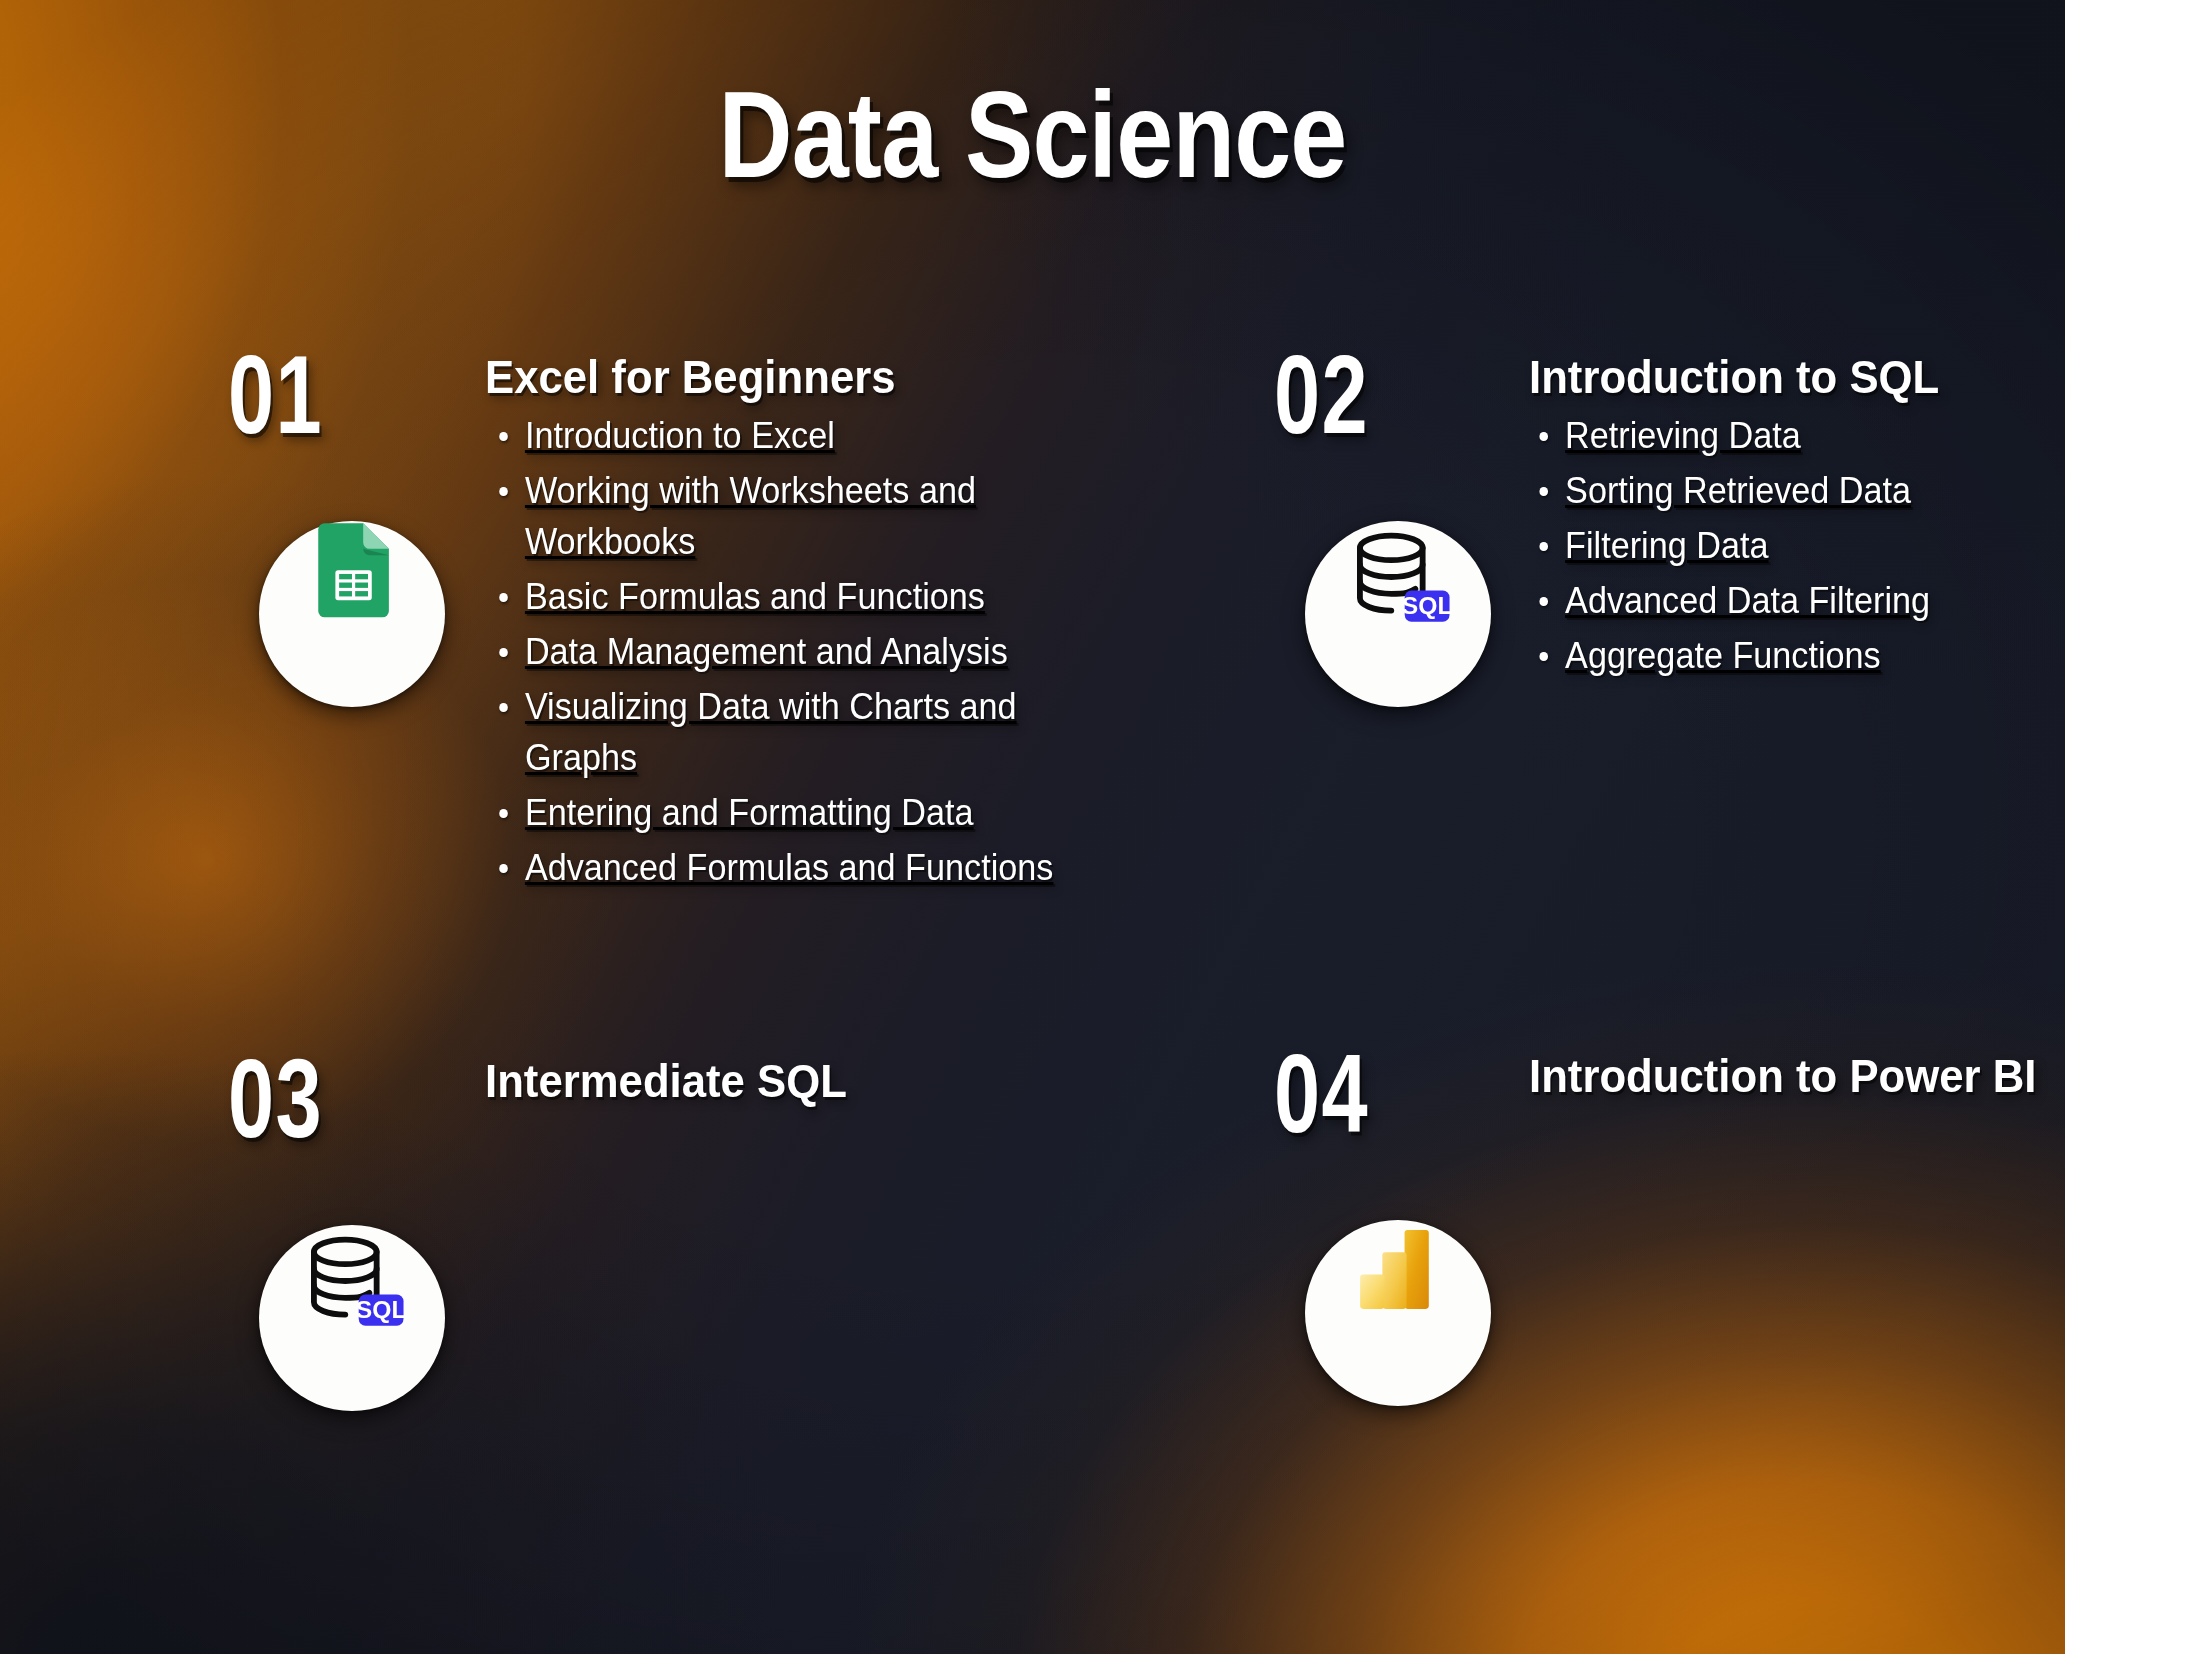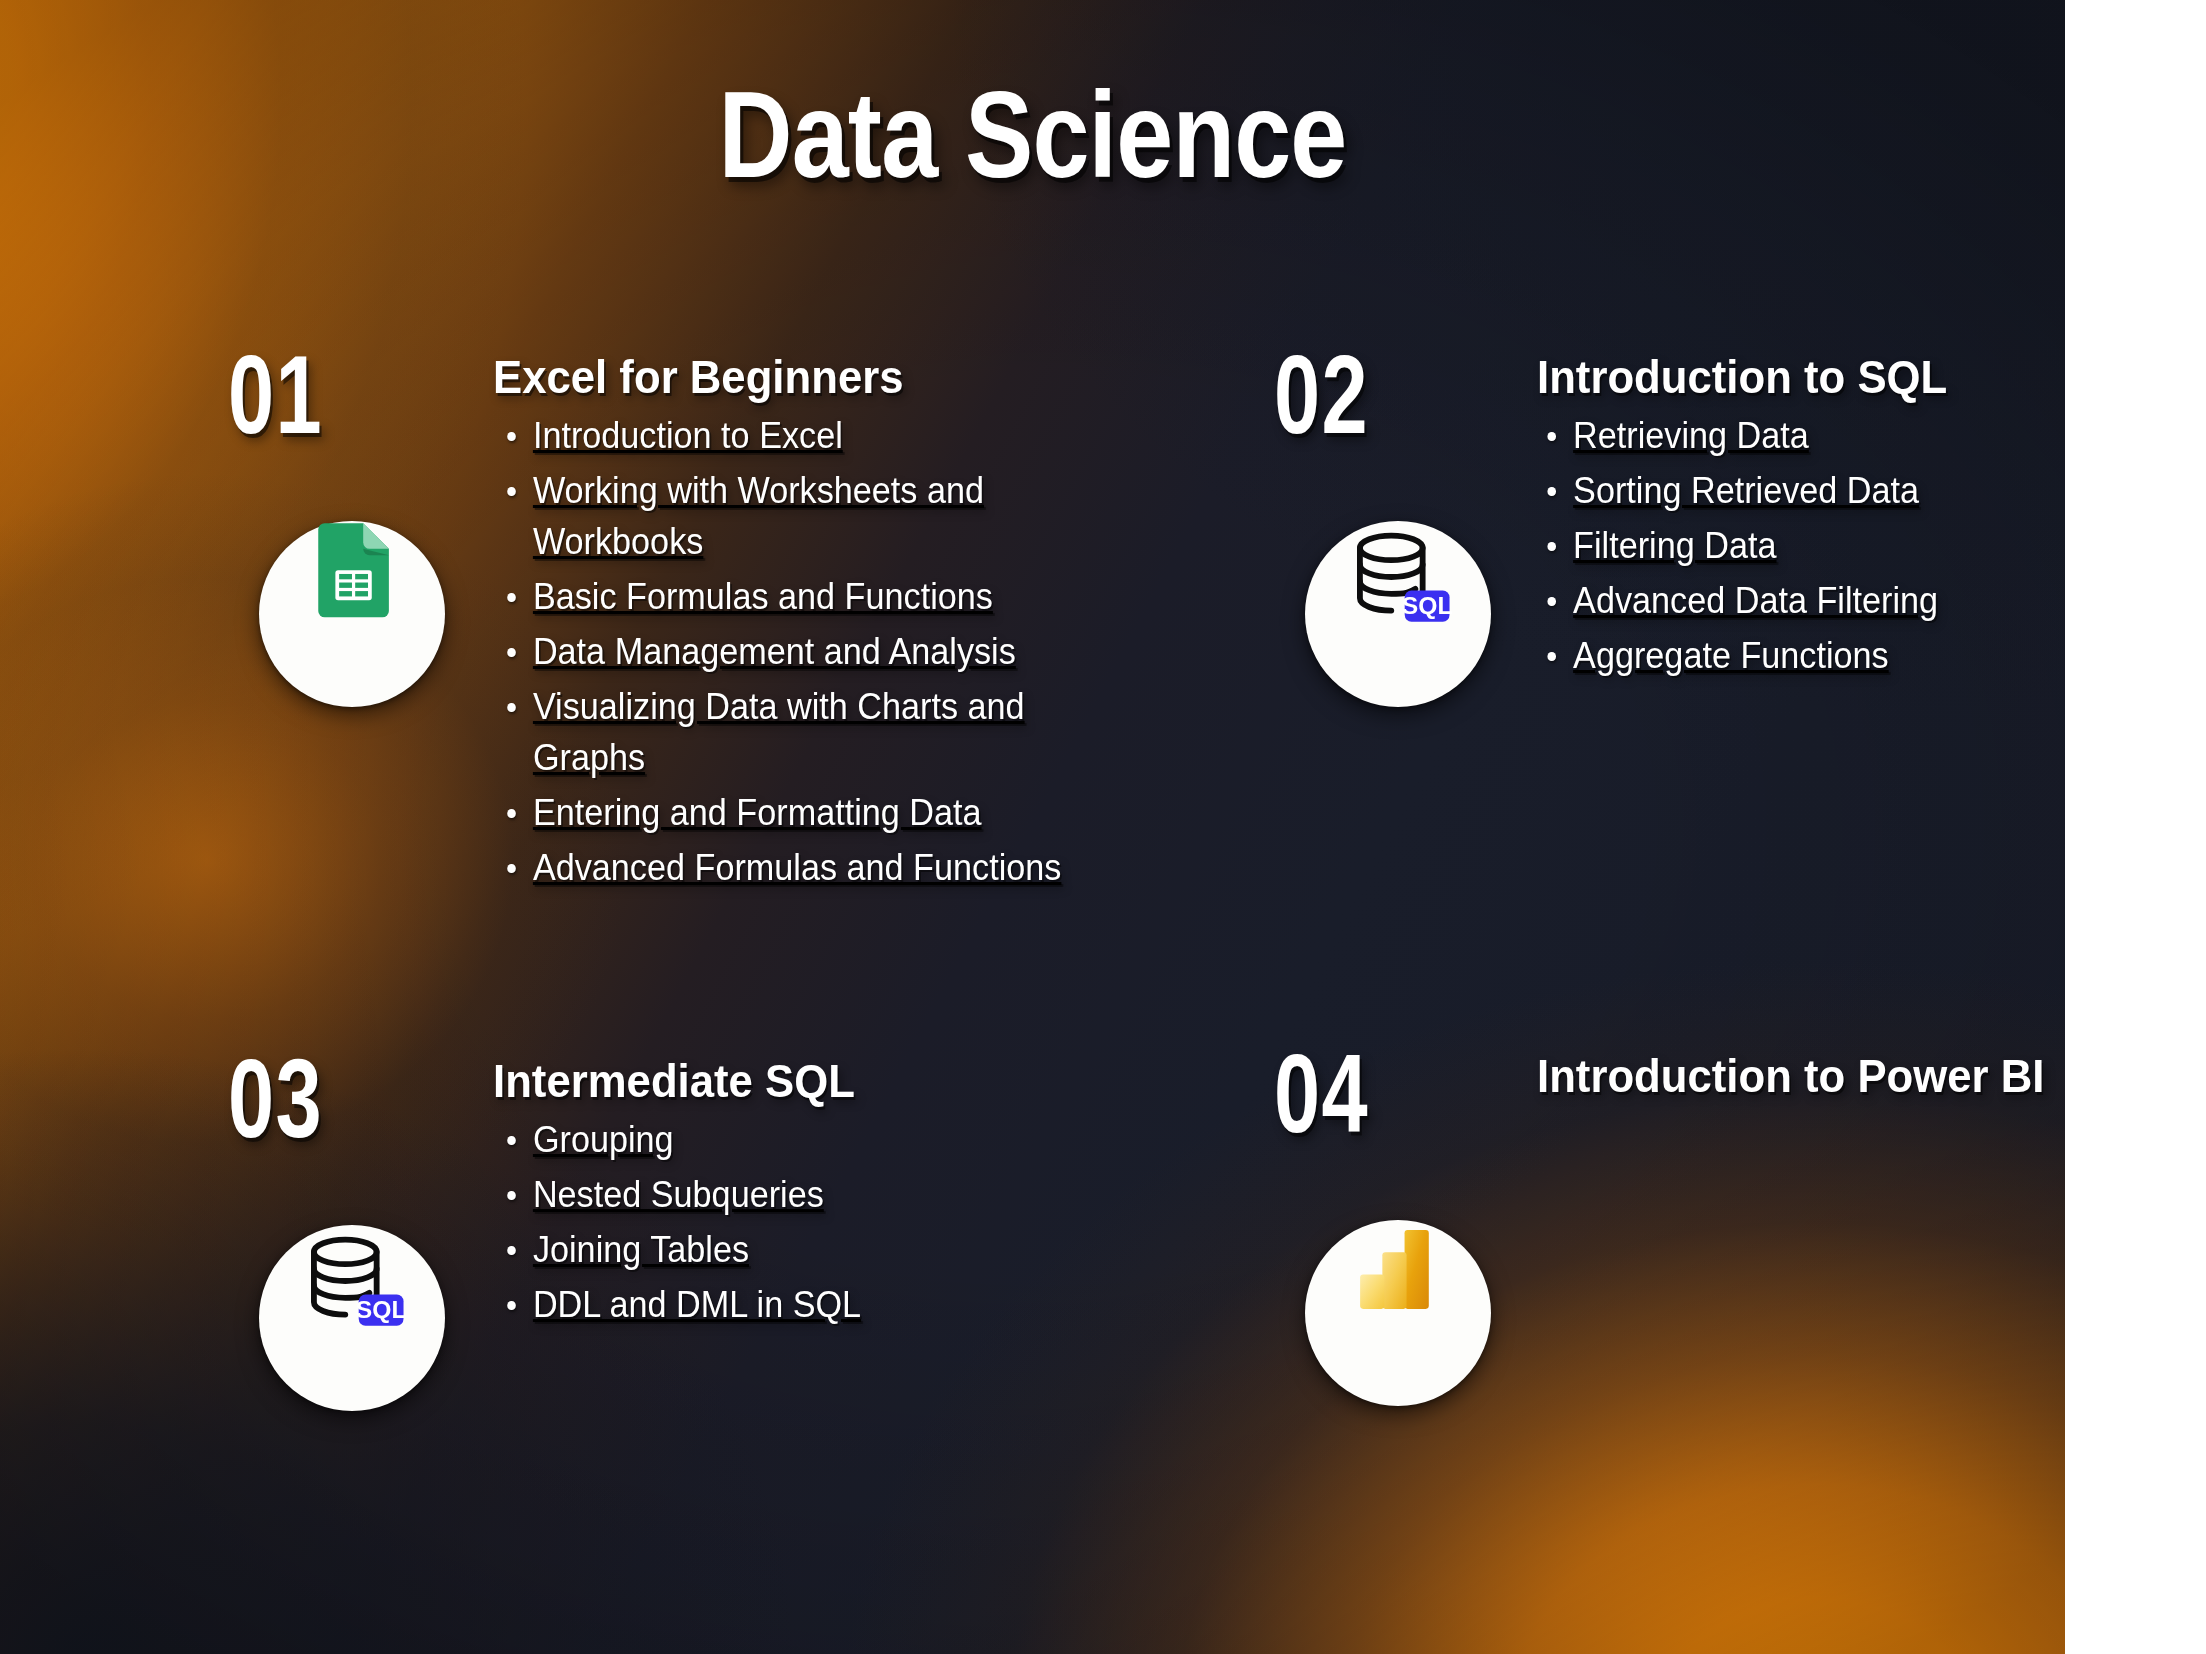--- a/index.html
+++ b/index.html
@@ -138,21 +138,21 @@
       0 7.6px 21px rgba(0,0,0,0.55),
       0 1.9px 5.7px rgba(0,0,0,0.4);
     display:flex;
     align-items:flex-start;
     justify-content:center;
   }
   .sec-icon-circle svg { display:block; }
 
   .sec-body {
     position:absolute;
-    left:314px; top:0; right:0;margin-left:8px;
+    left:314px; top:0; right:0;
   }
 
   .sec-heading {
     font-size:47px;
     font-weight:bold;
     color:#ffffff;
     transform:scaleX(0.93);
     transform-origin:left center;
     line-height:1.08;
     margin-bottom:7.6px;
@@ -280,26 +280,20 @@
           <path d="M16 39 c0 6 12.5 11 28 11 s28-5 28-11"></path>
           <path d="M16 54 c0 6 12.5 11 28 11 s16-1.6 21.5-4.4"></path>
         </g>
         <rect x="56" y="62" width="40" height="28" rx="6" fill="#3B30F0"></rect>
         <text x="76" y="83" font-family="Liberation Sans, sans-serif" font-size="22" font-weight="bold" fill="#ffffff" text-anchor="middle">SQL</text>
       </svg>
     </div>
 
     <div class="sec-body">
       <div class="sec-heading">Intermediate SQL</div>
-      <ul class="sec-list">
-        <li>Grouping</li>
-        <li>Nested Subqueries</li>
-        <li>Joining Tables</li>
-        <li>DDL and DML in SQL</li>
-      </ul>
     </div>
   </div>
 
   <div class="section" id="section-4">
     <div class="sec-number">04</div>
 
     <div class="sec-icon-circle">
       <svg width="101" height="101" viewBox="0 0 100 100" aria-hidden="true">
         <defs>
           <linearGradient id="pbiDark" x1="0" y1="0" x2="1" y2="1">

